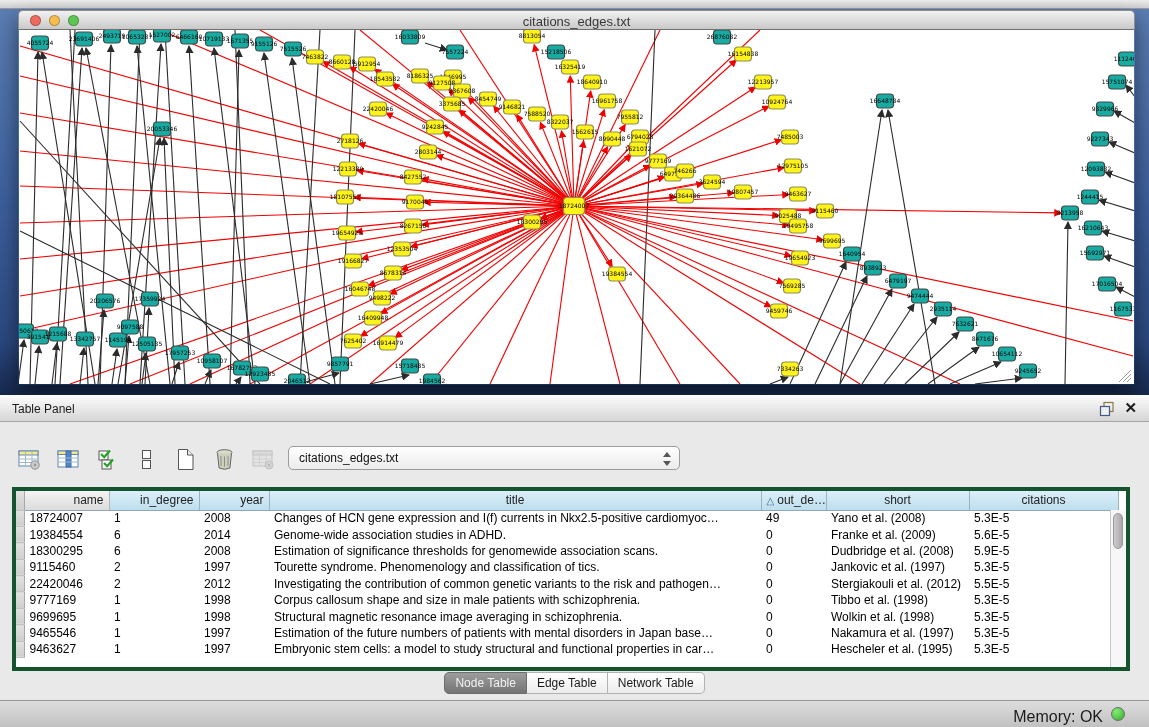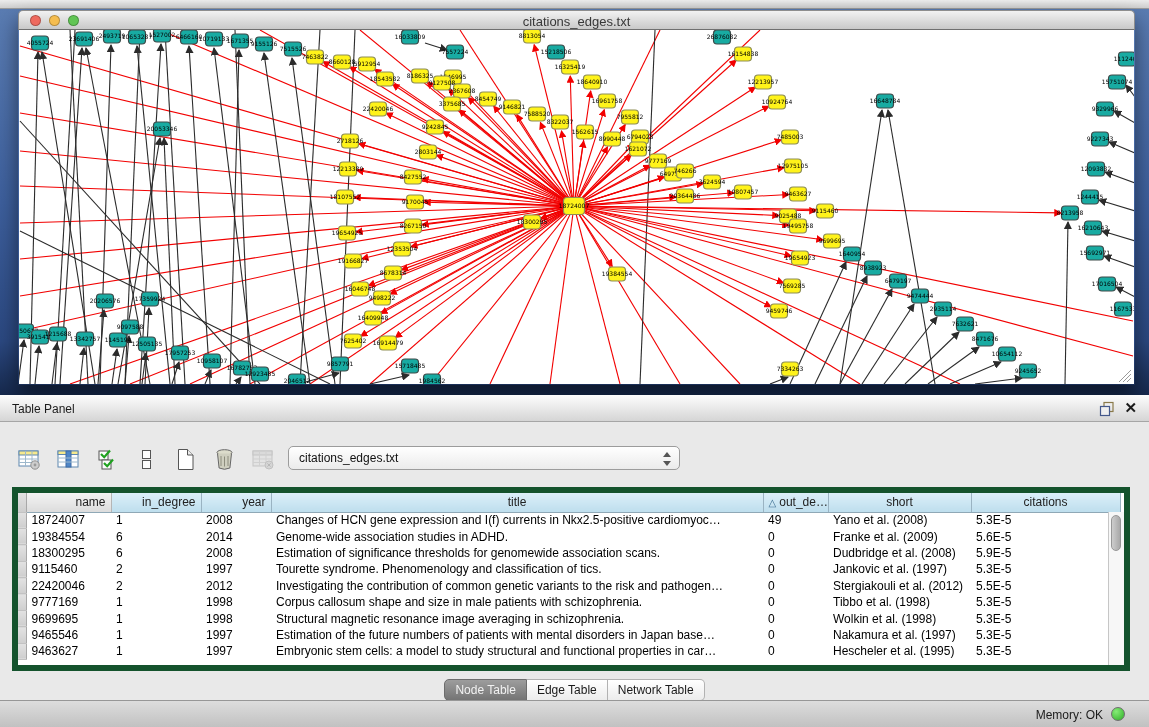--- a/index.html
+++ b/index.html
@@ -39,43 +39,43 @@
   .fx small{font-size:10px;font-weight:bold;}
 
   .dropdown{position:absolute;left:288px;top:51px;width:392px;height:24px;box-sizing:border-box;
     background:linear-gradient(#ffffff,#ebebeb);border:1px solid #9c9c9c;border-radius:5px;
     font-size:12px;line-height:22px;padding-left:10px;color:#111;cursor:pointer;}
   .stepper{position:absolute;right:7px;top:4px;width:9px;height:16px;}
   .tri-up{position:absolute;top:1px;left:0;width:0;height:0;border-left:4.5px solid transparent;border-right:4.5px solid transparent;border-bottom:5px solid #555;}
   .tri-dn{position:absolute;bottom:1px;left:0;width:0;height:0;border-left:4.5px solid transparent;border-right:4.5px solid transparent;border-top:5px solid #555;}
 
   .table-wrap{position:absolute;left:12px;top:92px;width:1118px;height:184px;background:#fff;
-    border:6px solid #14532d;box-sizing:border-box;overflow:hidden;}
+    border:4px solid #14532d;box-sizing:border-box;overflow:hidden;}
   table{border-collapse:collapse;table-layout:fixed;width:1102px;font-size:12px;}
   th{height:19px;font-weight:normal;font-size:12px;color:#222;
      background:linear-gradient(#dbeff9,#bedeed);border-right:1px solid #9ab3c2;border-bottom:1px solid #8fa8b6;
      padding:0 5px;box-sizing:border-box;overflow:hidden;white-space:nowrap;}
   th.hdr-gray{background:linear-gradient(#f3f3f3,#dcdcdc);border-right-color:#b5b5b5;}
   th.gutter,td.gutter{background:linear-gradient(#e2e2e2,#cecece);border-right:1px solid #a8a8a8;border-bottom:1px solid #c2c2c2;padding:0;}
   td{height:16.4px;padding:0 5px;white-space:nowrap;overflow:hidden;box-sizing:border-box;color:#000;font-size:12px;}
   .sort-tri{color:#3f6f92;font-size:10px;margin-right:3px;}
   .vscroll{position:absolute;right:0;top:19px;bottom:0;width:16px;background:#f7f7f7;border-left:1px solid #c6c6c6;box-sizing:border-box;}
   .vthumb{position:absolute;left:2px;top:3px;width:10px;height:36px;border-radius:5px;
     background:linear-gradient(90deg,#cdcdcd,#a8a8a8);border:1px solid #979797;box-sizing:border-box;}
 
   .tabs{position:absolute;left:0;right:0;top:277px;display:flex;justify-content:center;}
   .seg{font-size:12px;padding:3px 10px;background:linear-gradient(#ffffff,#ececec);
-    border:1px solid #b2b2b2;border-left:none;color:#1a1a1a;cursor:pointer;margin-top:7px;}
+    border:1px solid #b2b2b2;border-left:none;color:#1a1a1a;cursor:pointer;}
   .seg:first-child{border-left:1px solid #b2b2b2;border-radius:5px 0 0 5px;}
   .seg:last-child{border-radius:0 5px 5px 0;}
   .seg.sel{background:linear-gradient(#9d9d9d,#747474);color:#f2f2f2;border-color:#6d6d6d;}
 
   .status-bar{position:absolute;left:0;top:700px;width:1149px;height:27px;
     background:linear-gradient(#dddddd,#c1c1c1);border-top:1px solid #979797;box-sizing:border-box;}
-  .mem-label{position:absolute;right:46px;top:7px;font-size:12px;color:#1c1c1c;}
+  .mem-label{position:absolute;right:46px;top:7px;font-size:16px;color:#1c1c1c;}
   .mem-dot{position:absolute;right:24px;top:6px;width:14px;height:14px;border-radius:50%;
     background:radial-gradient(circle at 35% 30%,#86ec77,#2fae27);border:1px solid #6e6e6e;box-sizing:border-box;}
 </style>
 </head>
 <body>
 
 <div class="top-strip"></div>
 
 <div class="desktop">
   <div class="window">

